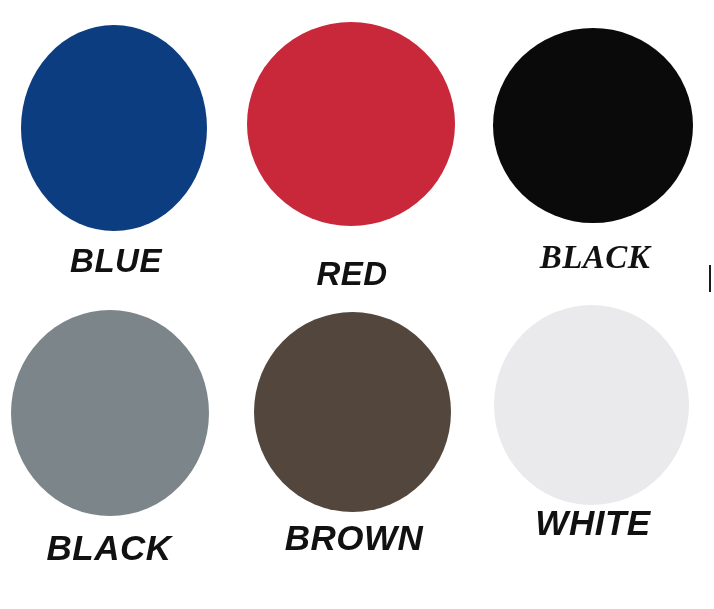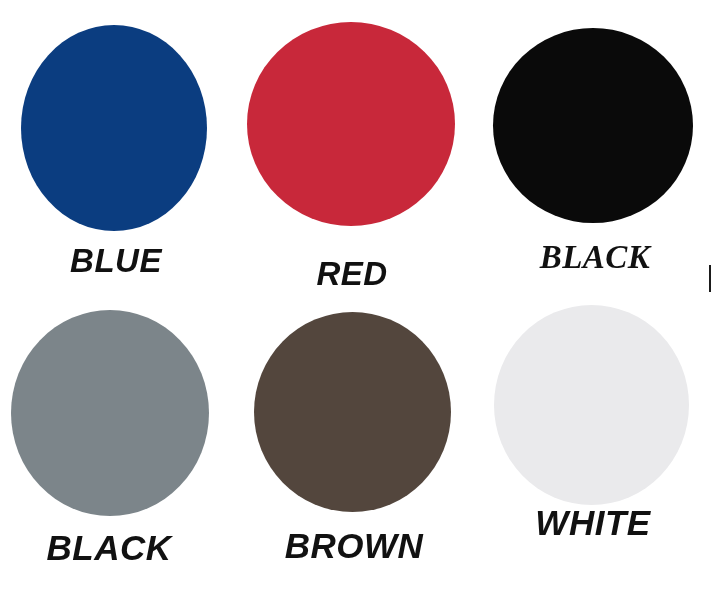--- a/index.html
+++ b/index.html
@@ -55,21 +55,21 @@
   .cell-red   .swatch-disc { margin-top: 22px; margin-left: -6px; width: 208px; height: 204px; }
   .cell-red   .swatch-label { margin-top: 31px; margin-left: -4px; }
   .cell-black .swatch-disc { margin-top: 28px; margin-left: 0px;  width: 200px; height: 195px; }
   .cell-black .swatch-label { margin-top: 18px; margin-left: 4px; font-family: Liberation Serif, serif; }
 
   
   .row-2 .swatch-label { font-size: 35px; }
   .cell-grey  .swatch-disc { margin-top: 20px; margin-left: -16px; width: 198px; height: 206px; }
   .cell-grey  .swatch-label { margin-top: 14px; margin-left: -18px; }
   .cell-brown .swatch-disc { margin-top: 22px; margin-left: -4px;  width: 197px; height: 200px; }
-  .cell-brown .swatch-label { margin-top: 16px; margin-left: 0px; }
+  .cell-brown .swatch-label { margin-top: 8px; margin-left: 0px; }
   .cell-white .swatch-disc { margin-top: 15px; margin-left: -4px;  width: 195px; height: 200px; }
   .cell-white .swatch-label { margin-left: 0px; }
 
   
   .edge-mark {
     position: absolute;
     left: 709px;
     top: 265px;
     width: 2px;
     height: 27px;

